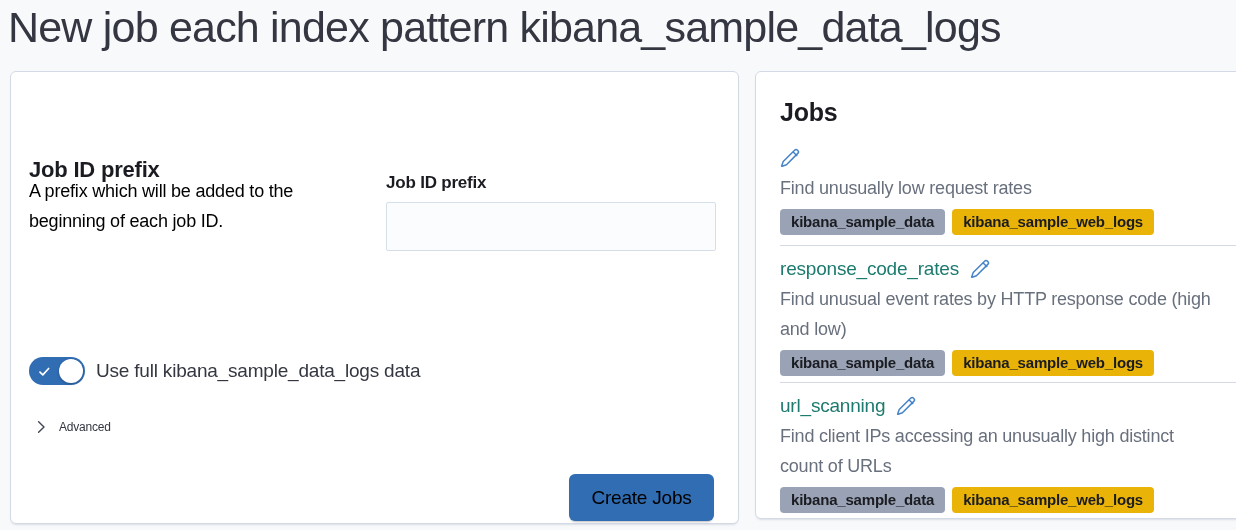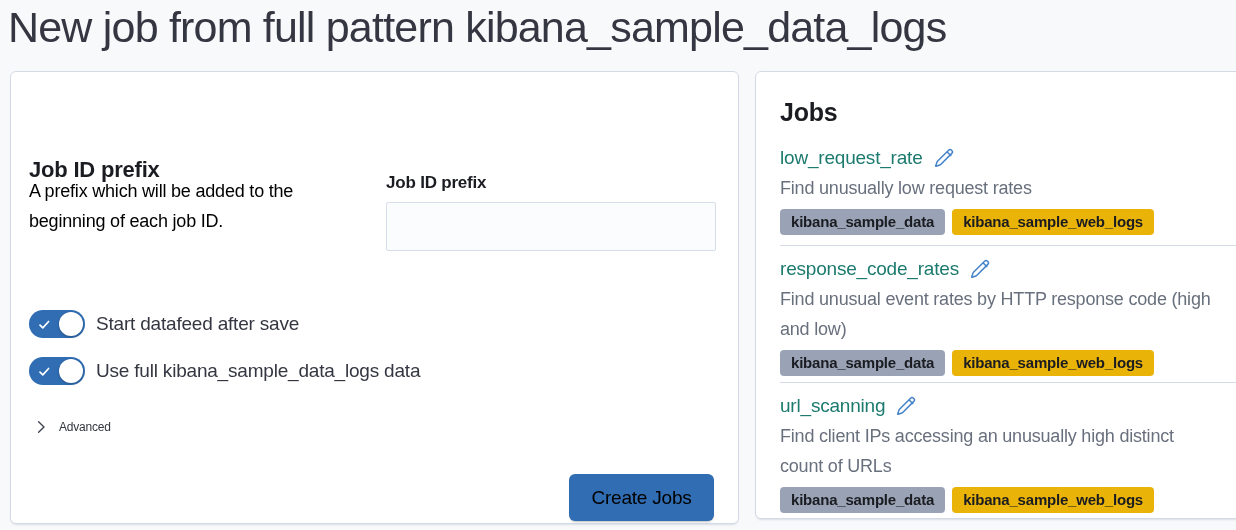--- a/index.html
+++ b/index.html
@@ -124,42 +124,31 @@
   .job-divider {
     position: absolute; left: 24px; right: 0; height: 0;
     border-top: 1px solid #d3dae6;
   }
   .job-divider-1 { top: 173px; }
   .job-divider-2 { top: 310px; }
 </style>
 </head>
 <body>
 
-<h1 class="page-title">New job from full pattern kibana_sample_data_logs</h1>
+<h1 class="page-title">New job each index pattern kibana_sample_data_logs</h1>
 
 <div class="panel panel-left">
 
   <h3 class="prefix-heading">Job ID prefix</h3>
   <p class="prefix-desc">A prefix which will be added to the
 beginning of each job ID.</p>
 
   <label class="field-label">Job ID prefix</label>
   <input class="field-input" type="text" value="" style="">
 
-  <div class="toggle-row toggle-row-1">
-    <div class="switch">
-      <span class="check-icon">
-        <svg viewBox="0 0 16 16" width="15" height="15">
-            <path d="M3.2 8.6l3 3 6.2-6.8" fill="none" stroke="#ffffff" stroke-width="1.8" stroke-linecap="round" stroke-linejoin="round"></path>
-          </svg>
-      </span>
-      <span class="knob"></span>
-    </div>
-    <span class="toggle-label">Start datafeed after save</span>
-  </div>
 
   <div class="toggle-row toggle-row-2">
     <div class="switch">
       <span class="check-icon">
         <svg viewBox="0 0 16 16" width="15" height="15">
             <path d="M3.2 8.6l3 3 6.2-6.8" fill="none" stroke="#ffffff" stroke-width="1.8" stroke-linecap="round" stroke-linejoin="round"></path>
           </svg>
       </span>
       <span class="knob"></span>
     </div>
@@ -176,21 +165,20 @@
   </div>
 
   <button class="create-btn">Create Jobs</button>
 </div>
 
 <div class="panel panel-right">
   <h2 class="jobs-heading">Jobs</h2>
 
   <div class="job-entry job-entry-1">
     <div class="job-link-row">
-      <a class="job-link">low_request_rate</a>
       <span class="pencil-wrap">
         <svg viewBox="0 0 16 16" width="21" height="21">
           <path d="M13.55 4.1L4.9 12.75l-3.3 1.2a.26.26 0 01-.33-.33l1.2-3.3L11.12 1.67a1.6 1.6 0 012.26 0l.17.17a1.6 1.6 0 010 2.26z" fill="none" stroke="#4583c8" stroke-width="1.15" stroke-linejoin="round"></path>
           <path d="M9.9 2.9l3.2 3.2" fill="none" stroke="#4583c8" stroke-width="1.15"></path>
         </svg>
       </span>
     </div>
     <p class="job-desc">Find unusually low request rates</p>
     <div class="badge-row">
       <span class="badge badge-gray">kibana_sample_data</span>

